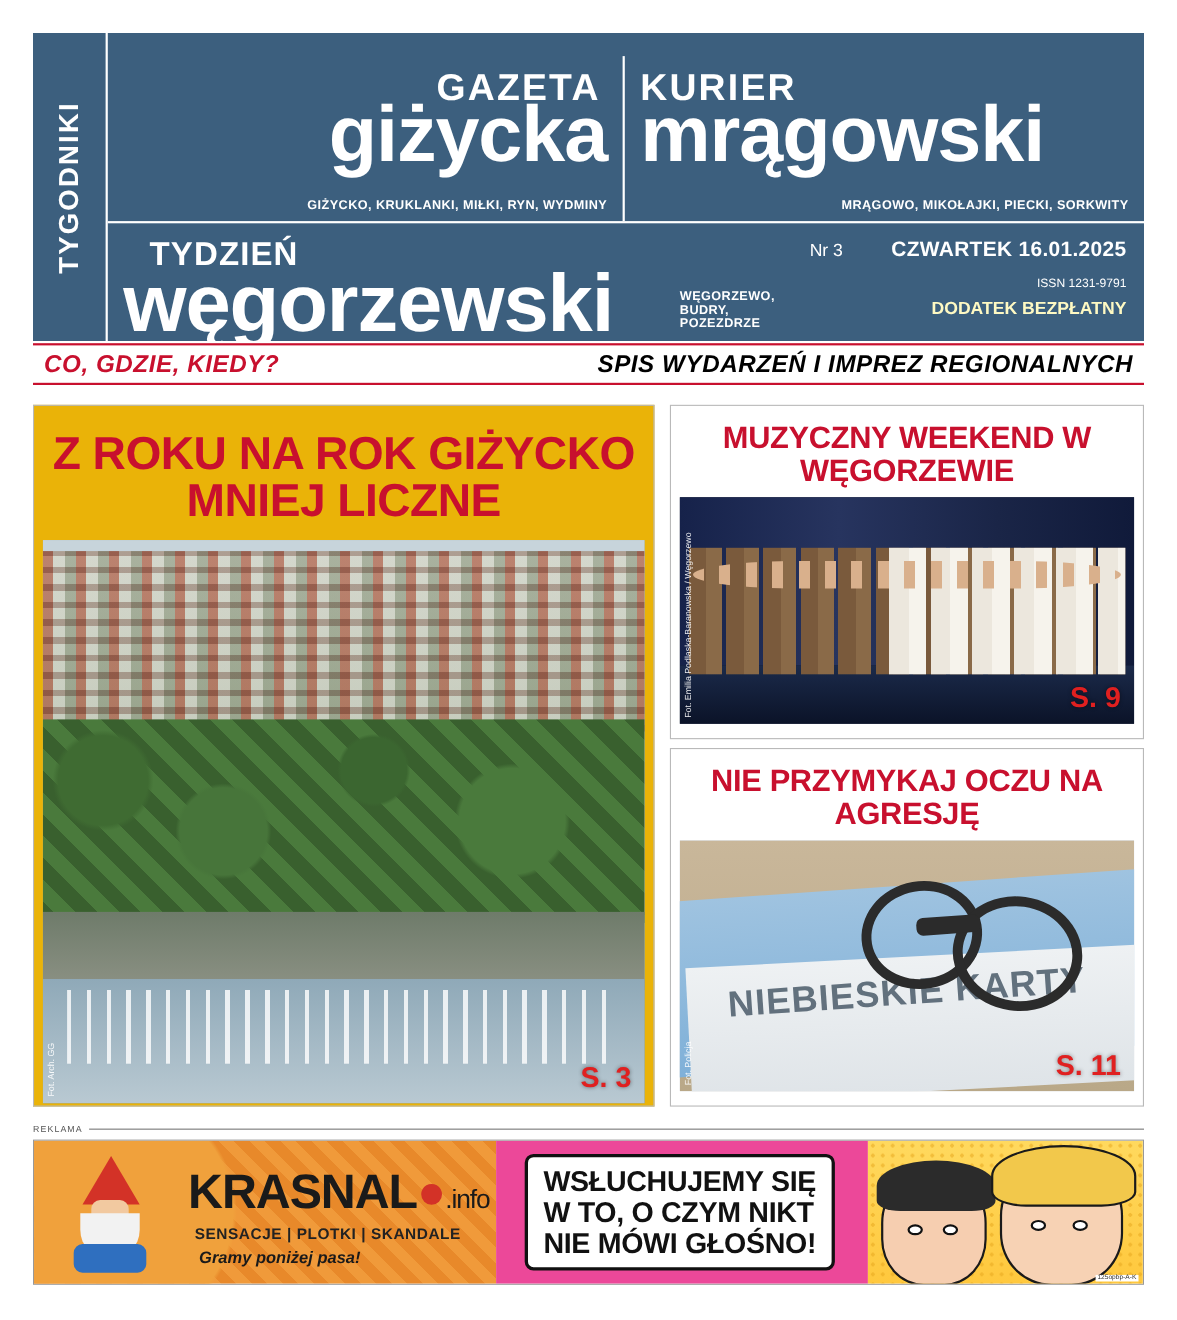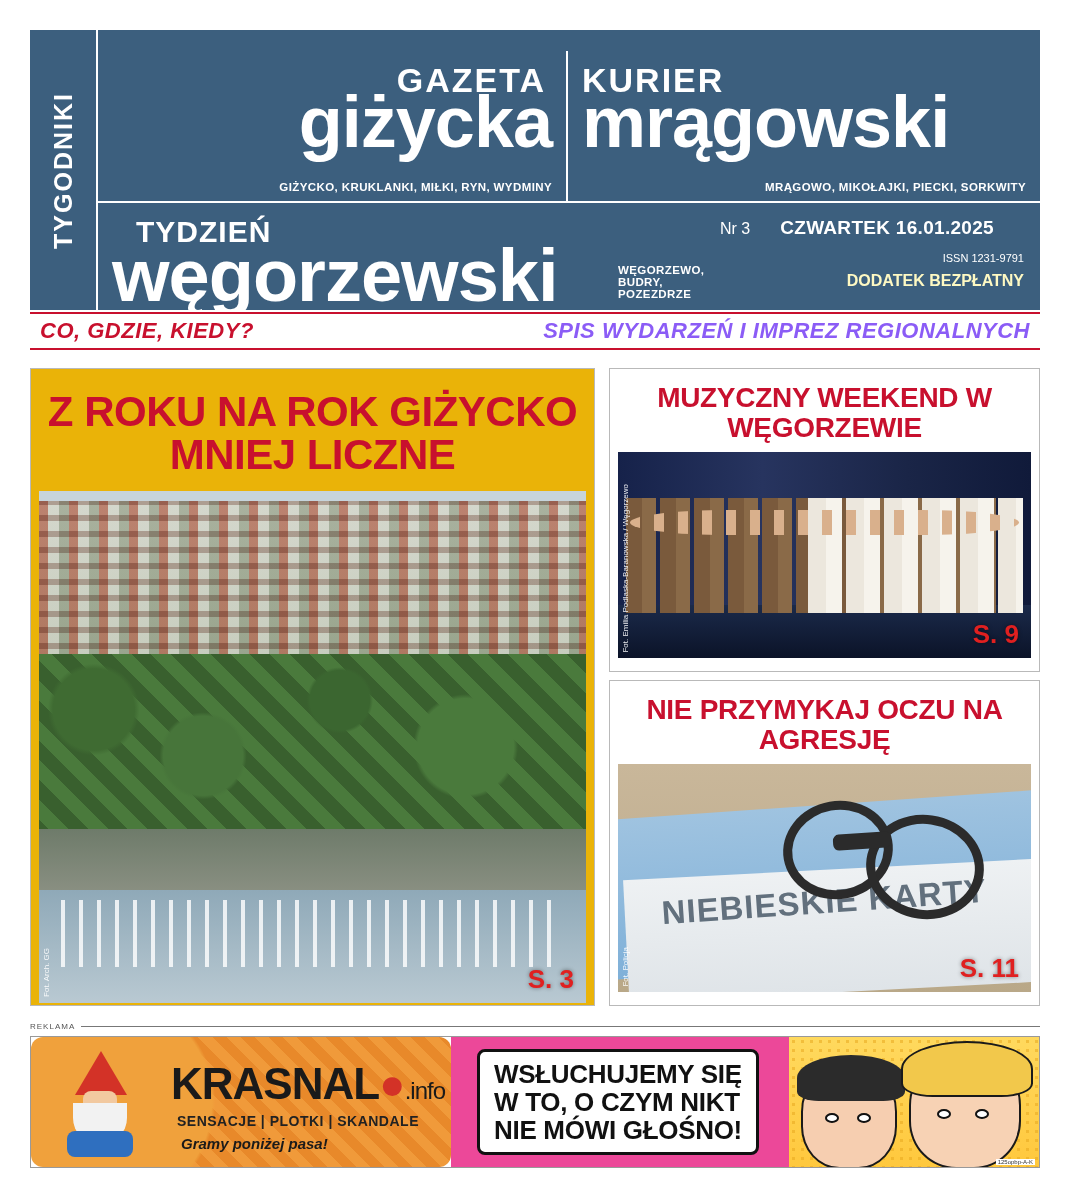--- a/index.html
+++ b/index.html
@@ -68,35 +68,35 @@
     color:#fff; font-size: 74px; font-weight: bold; line-height: 0.9;
     letter-spacing: -1px; margin-top: -4px;
   }
   .sub-towns-3 {
     color:#fff; font-size: 11.5px; font-weight: bold; letter-spacing: 0.4px;
     position: absolute; bottom: 10px; left: 520px;
   }
   .meta-right {
     width: 320px; padding: 14px 16px 10px 0; text-align: right; position: relative;
   }
-  .meta-row1 { display:flex; justify-content: flex-start; align-items: baseline; gap: 30px; }
+  .meta-row1 { display:flex; justify-content: flex-end; align-items: baseline; gap: 44px; }
   .nr { color:#fff; font-size: 16px; }
   .date { color:#fff; font-size: 19px; font-weight: bold; letter-spacing: 0.3px; }
   .issn { color:#fff; font-size: 11px; position:absolute; right:16px; bottom: 46px; }
   .dodatek { color:#fef9c3; font-size: 16px; font-weight: bold; position:absolute; right:16px; bottom: 20px; }
 
   
   .redbar {
     position: absolute; left: 30px; top: 312px; width: 1010px; height: 38px;
     border-top: 2px solid #c8102e; border-bottom: 2px solid #c8102e;
     display: flex; align-items: center; justify-content: space-between;
     padding: 0 10px;
   }
   .redbar .left { color:#c8102e; font-style: italic; font-weight: bold; font-size: 22px; letter-spacing: 0.5px;}
-  .redbar .right { color:#8b5cf6; font-style: italic; font-weight: bold; font-size: 22px; letter-spacing: 0.5px;}
+  .redbar .right { color:#000000; font-style: italic; font-weight: bold; font-size: 22px; letter-spacing: 0.5px;}
 
   
   .teaser-main {
     position: absolute; left: 30px; top: 368px; width: 565px; height: 638px;
     border: 1px solid #b9b9b9; background:#eab308; padding: 8px;
   }
   .teaser-main .headline {
     color:#c8102e; font-weight: bold; font-size: 42px; line-height: 1.02;
     text-align: center; letter-spacing: -0.5px; padding: 14px 4px 14px 4px;
   }
@@ -195,21 +195,20 @@
 
   .ad {
     position:absolute; left:30px; top:1036px; width:1010px; height: 132px;
     border: 1px solid #999; display:flex; overflow:hidden;
   }
   .ad-left {
     width: 420px; position: relative;
     background:
       radial-gradient(circle at 18% 50%, #f0a13c 0 30%, transparent 31%),
       repeating-linear-gradient(45deg, #e8892a 0 10px, #f09a3a 10px 20px);
-    border-radius: 12px;
   }
   .gnome { position:absolute; left: 26px; top: 14px; width: 86px; height: 104px; }
   .gnome .hat { position:absolute; left: 18px; top: 0; width: 0; height: 0;
      border-left: 26px solid transparent; border-right: 26px solid transparent; border-bottom: 44px solid #d33227; }
   .gnome .face { position:absolute; left: 26px; top: 40px; width: 34px; height: 20px; background:#f2c9a0; border-radius: 8px; }
   .gnome .beard { position:absolute; left: 16px; top: 52px; width: 54px; height: 42px; background:#f2f2f2; border-radius: 0 0 28px 28px; }
   .gnome .body { position:absolute; left: 10px; top: 80px; width: 66px; height: 26px; background:#2f6fbf; border-radius: 8px; }
   .brand {
     position:absolute; left: 140px; top: 22px; color:#1a1a1a;
     font-size: 44px; font-weight: bold; letter-spacing: -1px;

